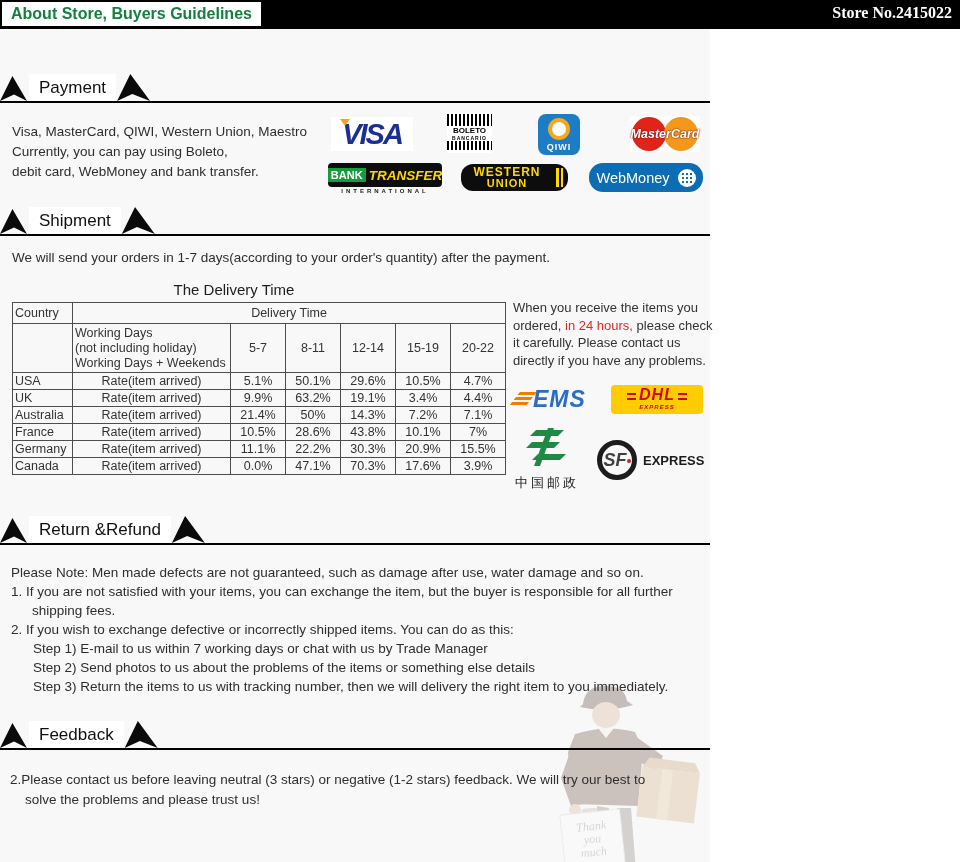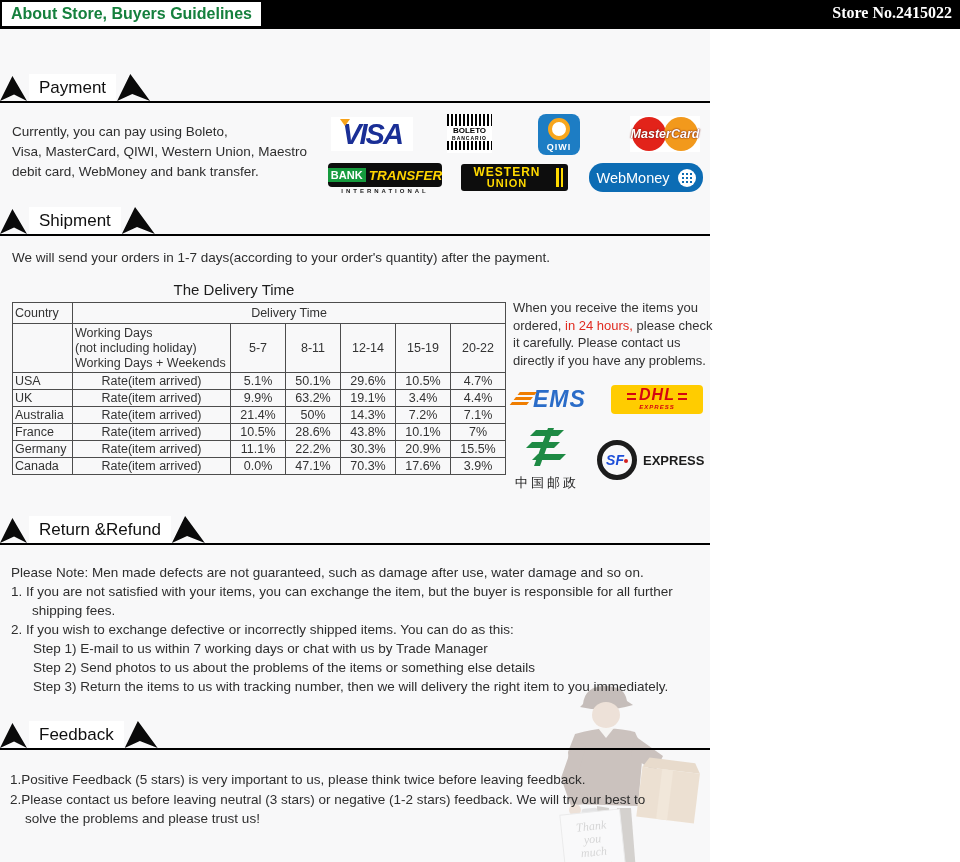--- a/index.html
+++ b/index.html
@@ -63,21 +63,21 @@
   #logo-mc{left:630px;top:87px;width:70px;height:36px;background:#fff;}
   .mc-red{position:absolute;left:2px;top:1px;width:34px;height:34px;border-radius:50%;background:#e2231a;}
   .mc-orange{position:absolute;right:2px;top:1px;width:34px;height:34px;border-radius:50%;background:#f2991c;}
   .mc-text{position:absolute;left:0;right:0;top:11px;text-align:center;color:#fff;font-weight:bold;
            font-style:italic;font-size:12.5px;z-index:2;text-shadow:0 0 2px #7a1c10,0 0 1px #7a1c10;}
   #logo-bank{left:328px;top:134px;width:114px;}
   .bank-box{height:24px;background:#0d0d0d;border-radius:4px;display:flex;align-items:center;justify-content:center;gap:3px;}
   .bank-word{background:#169b3e;color:#fff;font-weight:bold;font-size:11px;padding:1px 3px;}
   .transfer-word{color:#ffd400;font-weight:bold;font-style:italic;font-size:13.5px;}
   .international{font-size:6px;letter-spacing:3px;color:#1a1a1a;text-align:center;margin-top:1px;font-weight:bold;}
-  #logo-wu{left:461px;top:135px;width:107px;height:27px;background:#0d0d0d;border-radius:3px;}
+  #logo-wu{left:461px;top:135px;width:107px;height:27px;background:#0d0d0d;border-radius:12px;}
   .wu-lines{position:absolute;left:4px;top:2px;width:84px;text-align:center;font-weight:bold;color:#ffd900;}
   .wu1{font-size:12px;line-height:12px;letter-spacing:1px;}
   .wu2{font-size:11px;line-height:11px;letter-spacing:1px;}
   .wu-bars{position:absolute;right:5px;top:4px;bottom:4px;width:7px;
            background:linear-gradient(90deg,#ffd900 0 3px,transparent 3px 5px,#ffd900 5px 7px);}
   #logo-wm{left:589px;top:134px;width:114px;height:29px;background:#0c6cb4;border-radius:14px;
            display:flex;align-items:center;justify-content:center;gap:8px;}
   .wm-text{color:#fff;font-size:14.5px;}
   .wm-globe{width:18px;height:18px;border-radius:50%;background:#fff;position:relative;overflow:hidden;}
   .wm-globe::after{content:"";position:absolute;left:3px;top:3px;width:12px;height:12px;
@@ -91,21 +91,21 @@
   #logo-dhl{left:611px;top:356px;width:92px;height:29px;background:#ffcc00;border-radius:4px;text-align:center;}
   .dhl-text{font-style:italic;font-weight:900;color:#d40511;font-size:16px;line-height:19px;letter-spacing:1px;}
   .dhl-text::before,.dhl-text::after{content:"";display:inline-block;width:9px;height:9px;margin:0 3px;
             background:repeating-linear-gradient(0deg,#d40511 0 2px,transparent 2px 4.5px);}
   .dhl-sub{font-size:6px;font-style:italic;font-weight:bold;color:#d40511;line-height:7px;letter-spacing:1px;}
   #logo-cp{left:512px;top:397px;width:70px;text-align:center;}
   .cp-text{font-size:13px;color:#1c1c1c;letter-spacing:3px;margin-top:2px;white-space:nowrap;}
   #logo-sf{left:597px;top:411px;display:flex;align-items:center;gap:6px;}
   .sf-ring{width:40px;height:40px;border-radius:50%;border:5px solid #1c1c1c;box-sizing:border-box;
            display:flex;align-items:center;justify-content:center;}
-  .sf-text{font-weight:bold;font-size:14px;color:#1d4ed8;font-style:italic;}
+  .sf-text{font-weight:bold;font-size:18px;color:#404040;font-style:italic;}
   .sf-dot{display:inline-block;width:4px;height:4px;border-radius:50%;background:#d3201f;vertical-align:top;margin-top:2px;}
   .sf-express{font-weight:bold;font-size:13px;color:#1c1c1c;}
 
   
   #returns-text{left:11px;top:534px;line-height:19px;width:700px;}
   #feedback-text{left:10px;top:741px;line-height:19.5px;width:700px;}
   .ind1{margin-left:21px;} .ind2{margin-left:22px;} .ind3{margin-left:15px;}
 
   
   #delivery-man{position:absolute;left:545px;top:655px;width:168px;height:200px;opacity:.32;z-index:1;}
@@ -148,22 +148,22 @@
         <text x="48" y="186" text-anchor="middle" font-size="9" fill="#e09c3c">★★★★★</text>
       </g>
     </svg>
 
     <div class="sec-header" id="sec-payment">
       <span class="arrow arrow-l"></span>
       <span class="sec-label">Payment</span>
       <span class="arrow arrow-r"></span>
     </div>
     <div class="text" id="payment-desc">
+      <div>Visa, MasterCard, QIWI, Western Union, Maestro</div>
       <div>Currently, you can pay using Boleto,</div>
-      <div>Visa, MasterCard, QIWI, Western Union, Maestro</div>
       <div>debit card, WebMoney and bank transfer.</div>
     </div>
 
     <div class="logo" id="logo-visa" style="position:absolute;">
       <span class="visa-notch"></span>
       <span class="visa-text">VISA</span>
     </div>
     <div class="logo" id="logo-boleto">
       <div class="bars topb"></div>
       <div class="boleto-label">BOLETO</div>
@@ -334,19 +334,18 @@
       <div class="ind2">Step 2) Send photos to us about the problems of the items or something else details</div>
       <div class="ind2">Step 3) Return the items to us with tracking number, then we will delivery the right item to you immediately.</div>
     </div>
 
     <div class="sec-header" id="sec-feedback">
       <span class="arrow arrow-l"></span>
       <span class="sec-label">Feedback</span>
       <span class="arrow arrow-r"></span>
     </div>
     <div class="text" id="feedback-text">
-      <div>1.Positive Feedback (5 stars) is very important to us, please think twice before leaving feedback.</div>
       <div>2.Please contact us before leaving neutral (3 stars) or negative (1-2 stars) feedback. We will try our best to</div>
       <div class="ind3">solve the problems and please trust us!</div>
     </div>
 
   </div>
 </div>
 
 </body></html>

